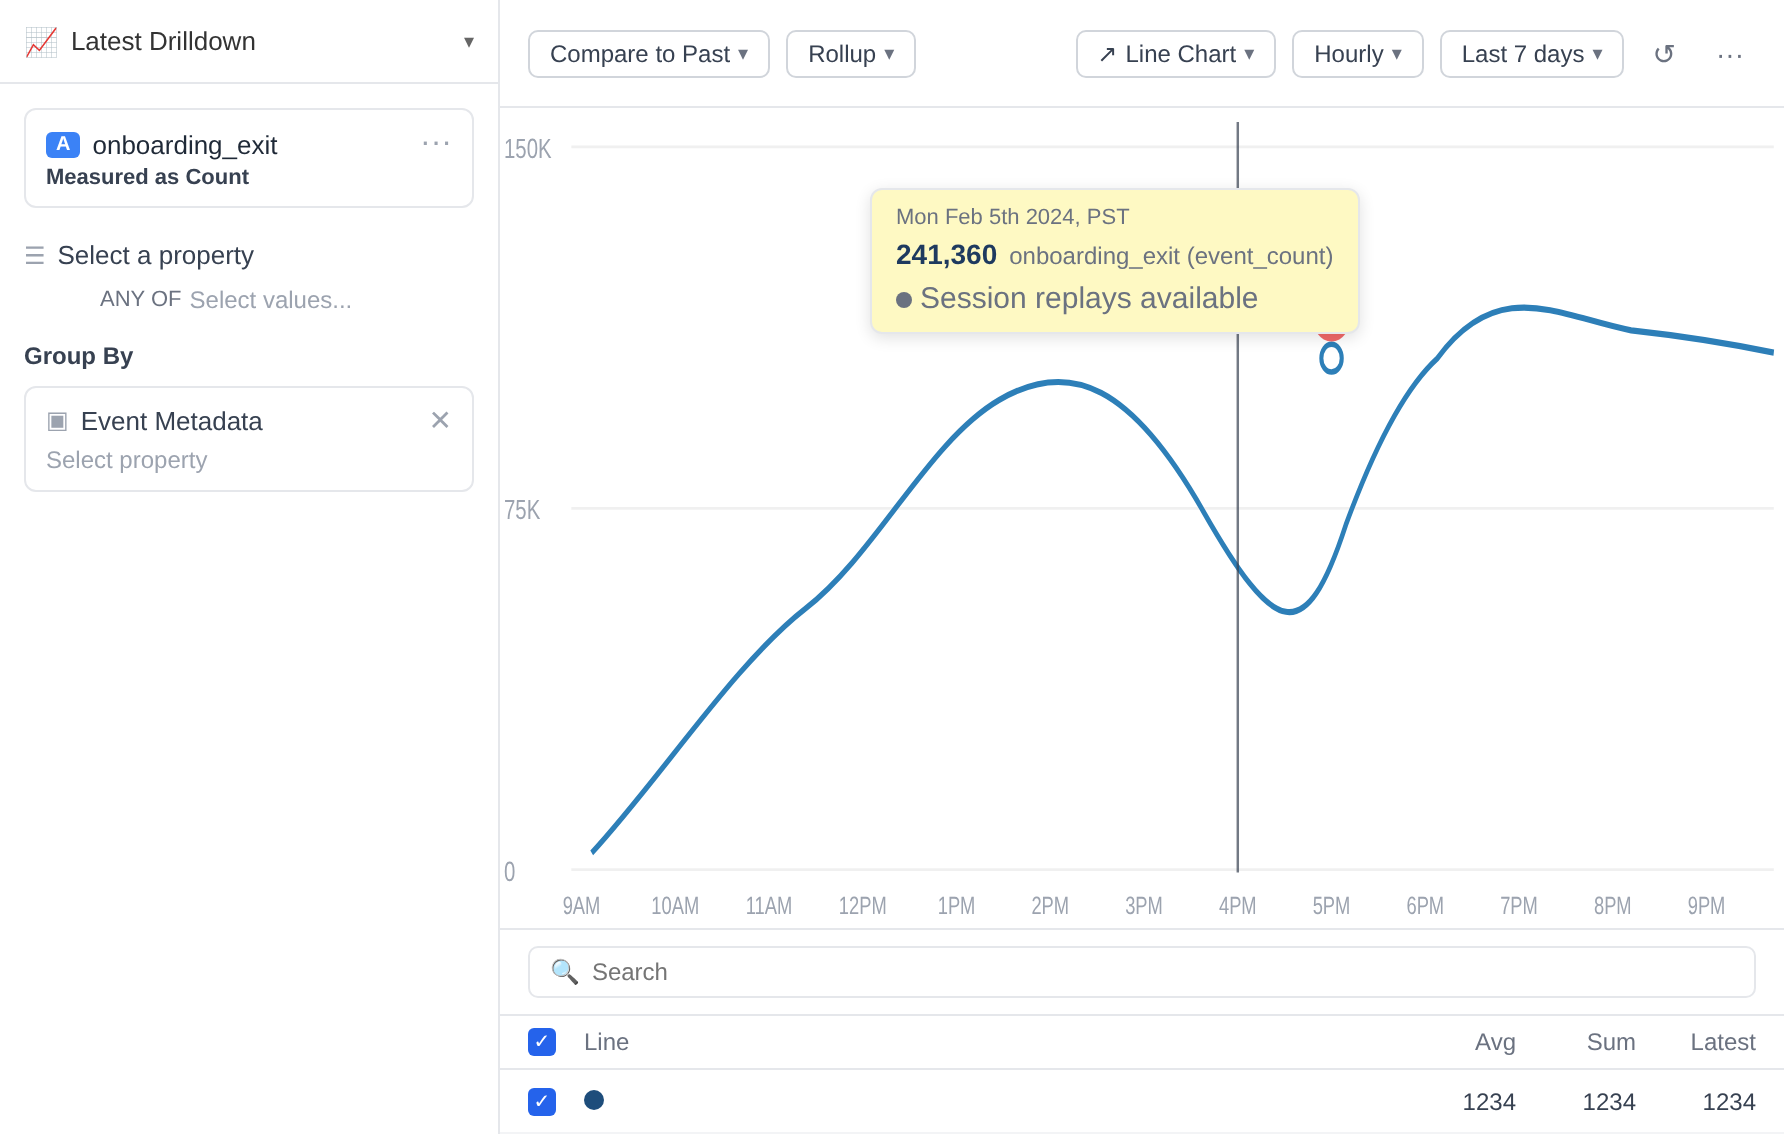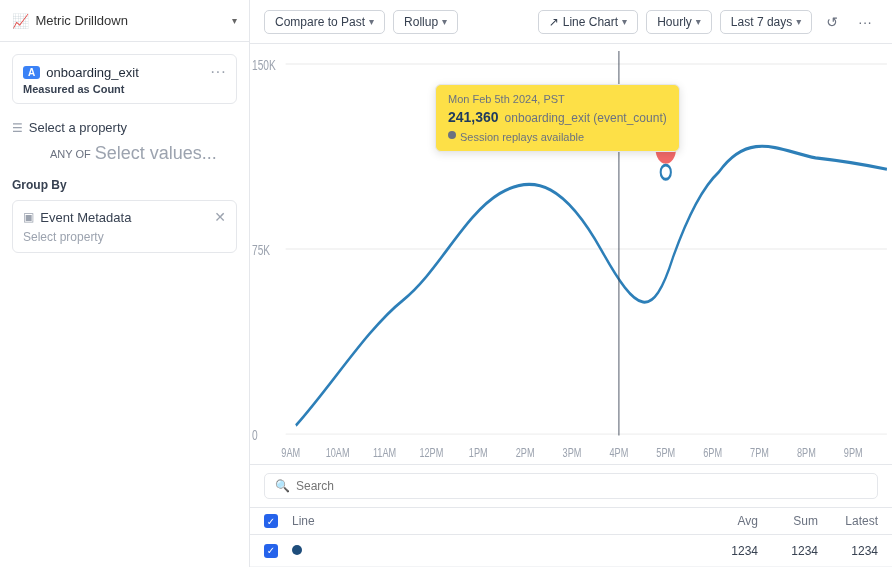--- a/index.html
+++ b/index.html
@@ -21,53 +21,53 @@
     .metric-name-row { display: flex; align-items: center; gap: 6px; }
     .metric-badge { background: #3b82f6; color: #fff; font-size: 10px; font-weight: 600; border-radius: 3px; padding: 1px 5px; }
     .metric-name { font-size: 13px; font-weight: 500; color: #1f2937; }
     .metric-more { color: #9ca3af; cursor: pointer; font-size: 16px; }
     .metric-sub { font-size: 11px; color: #6b7280; }
     .metric-sub span { font-weight: 600; color: #374151; }
     .property-row { margin-top: 10px; display: flex; align-items: center; gap: 6px; padding: 6px 0; }
     .filter-icon { color: #9ca3af; font-size: 12px; }
     .property-label { font-size: 13px; color: #374151; }
     .any-of-label { font-size: 11px; color: #6b7280; margin-left: 18px; }
-    .select-values { font-size: 18px; color: #9ca3af; cursor: pointer; }
+    .select-values { font-size: 12px; color: #9ca3af; cursor: pointer; }
     .group-by-section { margin-top: 14px; }
     .group-by-title { font-size: 12px; font-weight: 600; color: #374151; margin-bottom: 8px; }
     .group-by-item { border: 1px solid #e5e7eb; border-radius: 6px; padding: 8px 10px; }
     .group-by-item-header { display: flex; align-items: center; justify-content: space-between; margin-bottom: 4px; }
     .group-by-name { display: flex; align-items: center; gap: 6px; font-size: 13px; color: #374151; }
     .group-by-icon { color: #9ca3af; font-size: 12px; }
     .close-btn { color: #9ca3af; cursor: pointer; font-size: 14px; }
     .select-property { font-size: 12px; color: #9ca3af; cursor: pointer; }
 
     
     .main-content { flex: 1; display: flex; flex-direction: column; overflow: hidden; }
 
     
-    .toolbar { display: flex; align-items: center; padding: 6px 14px; border-bottom: 1px solid #e5e7eb; height: 44px; gap: 8px; background: #fff; }
+    .toolbar { display: flex; align-items: center; padding: 6px 14px; border-bottom: 1px solid #e5e7eb; height: 54px; gap: 8px; background: #fff; }
     .toolbar-btn { display: flex; align-items: center; gap: 4px; padding: 4px 10px; border: 1px solid #d1d5db; border-radius: 5px; background: #fff; cursor: pointer; font-size: 12px; color: #374151; }
     .toolbar-chevron { font-size: 10px; color: #6b7280; }
     .toolbar-spacer { flex: 1; }
     .toolbar-right { display: flex; align-items: center; gap: 8px; }
     .chart-type-btn { display: flex; align-items: center; gap: 4px; padding: 4px 10px; border: 1px solid #d1d5db; border-radius: 5px; background: #fff; cursor: pointer; font-size: 12px; color: #374151; }
     .hourly-btn { display: flex; align-items: center; gap: 4px; padding: 4px 10px; border: 1px solid #d1d5db; border-radius: 5px; background: #fff; cursor: pointer; font-size: 12px; color: #374151; }
     .daterange-btn { display: flex; align-items: center; gap: 4px; padding: 4px 10px; border: 1px solid #d1d5db; border-radius: 5px; background: #fff; cursor: pointer; font-size: 12px; color: #374151; }
     .icon-btn { padding: 4px 6px; border: none; background: transparent; cursor: pointer; color: #6b7280; font-size: 14px; }
 
     
     .chart-area { flex: 1; position: relative; background: #fff; padding: 10px 10px 0 10px; }
 
     
-    .tooltip { position: absolute; top: 52px; left: 280px; background: #fde047; border: 1px solid #e5e7eb; border-radius: 6px; padding: 8px 12px; box-shadow: 0 2px 8px rgba(0,0,0,0.12); font-size: 12px; min-width: 200px; }
+    .tooltip { position: absolute; top: 52px; left: 280px; background: #fef9c3; border: 1px solid #e5e7eb; border-radius: 6px; padding: 8px 12px; box-shadow: 0 2px 8px rgba(0,0,0,0.12); font-size: 12px; min-width: 200px; }
     .tooltip-date { color: #6b7280; font-size: 11px; margin-bottom: 4px; }
     .tooltip-value { font-size: 14px; font-weight: 700; color: #1e3a5f; margin-bottom: 2px; }
     .tooltip-name { color: #6b7280; font-size: 12px; display: inline; }
-    .tooltip-session { display: flex; align-items: flex-start; gap: 4px; color: #6b7280; font-size: 11px; margin-top: 4px; }
+    .tooltip-session { display: flex; align-items: center; gap: 4px; color: #6b7280; font-size: 15px; margin-top: 4px; }
     .session-dot { width: 8px; height: 8px; border-radius: 50%; background: #6b7280; }
 
     
     .bottom-section { border-top: 1px solid #e5e7eb; background: #fff; }
     .search-bar { padding: 8px 14px; border-bottom: 1px solid #e5e7eb; }
     .search-input-wrap { display: flex; align-items: center; gap: 6px; border: 1px solid #e5e7eb; border-radius: 5px; padding: 5px 10px; background: #fff; }
     .search-icon { color: #9ca3af; font-size: 12px; }
     .search-input { border: none; outline: none; font-size: 12px; color: #374151; background: transparent; width: 100%; }
     .table-header { display: flex; align-items: center; padding: 6px 14px; border-bottom: 1px solid #e5e7eb; font-size: 12px; color: #6b7280; font-weight: 500; }
     .table-row { display: flex; align-items: center; padding: 8px 14px; border-bottom: 1px solid #f3f4f6; }
@@ -84,21 +84,21 @@
   </style>
 </head>
 <body>
 
 <div class="app-container">
 
   <div class="sidebar">
     <div class="sidebar-header">
       <div class="sidebar-header-left">
         <span style="font-size:14px;">📈</span>
-        <span>Metric Drilldown</span>
+        <span>Latest Drilldown</span>
       </div>
       <span class="sidebar-chevron">▾</span>
     </div>
     <div class="sidebar-body">
       <div class="metric-item">
         <div class="metric-item-header">
           <div class="metric-name-row">
             <span class="metric-badge">A</span>
             <span class="metric-name">onboarding_exit</span>
           </div>

